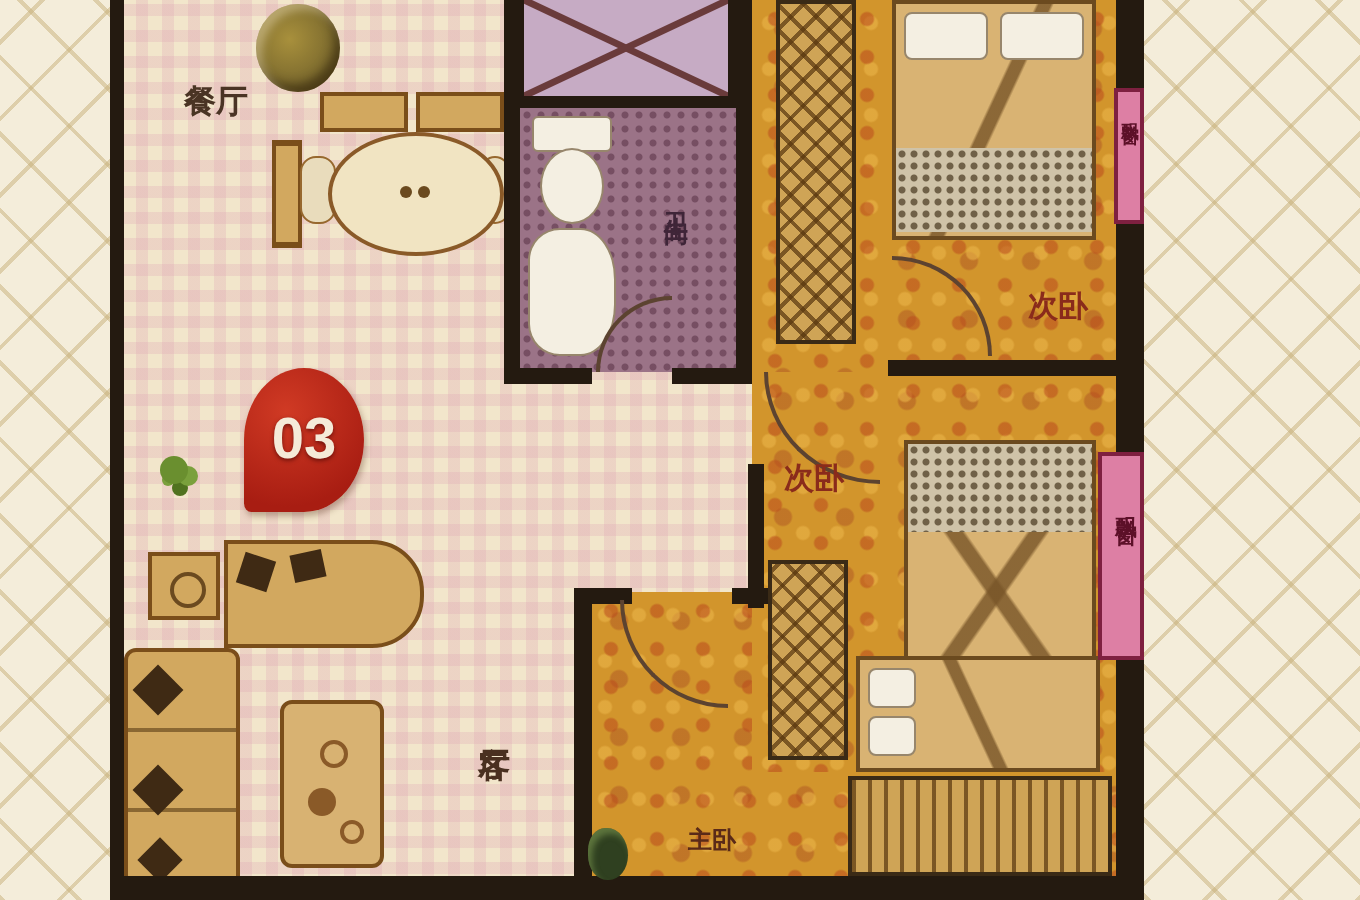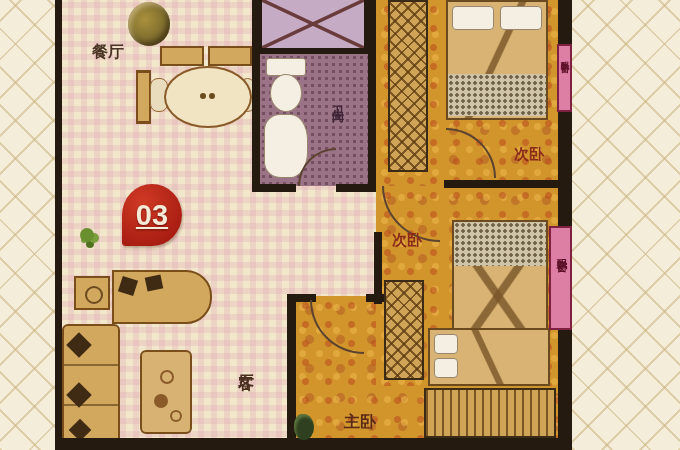--- a/index.html
+++ b/index.html
@@ -54,28 +54,27 @@
     background-color:#cfc3a8;
     background-image:radial-gradient(rgba(95,80,55,.85) 1.5px, transparent 2px);
     background-size:6px 6px;
   }
   .white-fix{background:#f4efe2;border:1px solid #97866c;box-sizing:border-box;z-index:20;}
   .furn{z-index:20;}
   .arc{z-index:35;box-sizing:border-box;background:transparent;}
   .lbl{z-index:50;font-weight:bold;line-height:1;}
   .v{writing-mode:vertical-rl;letter-spacing:2px;}
   #badge{
-    z-index:60;width:60px;height:62px;
+    z-index:60;width:60px;height:72px;
     background:radial-gradient(circle at 35% 30%, #d03a24, #a81d12 75%);
     border-radius:50% 50% 50% 6%;
     display:flex;align-items:center;justify-content:center;
     color:#f5ead8;font-size:29px;font-weight:bold;
     text-shadow:0 1px 2px rgba(60,0,0,.6);
     box-shadow:1px 2px 3px rgba(80,40,20,.35);
-    text-decoration:underline;
   }
   .pillow{background:#3f2a14;z-index:22;}
   .bed-frame{background:#d9b373;border:2px solid #6b4a1f;box-sizing:border-box;z-index:19;}
   .bay{background:#dd7fa4;border:2px solid #7e2040;box-sizing:border-box;z-index:32;}
 </style>
 </head>
 <body>
 
 <div id="canvas">
 
@@ -180,19 +179,19 @@
   <div class="abs arc" style="left:382px;top:186px;width:58px;height:56px;border-left:2px solid #5c4330;border-bottom:2px solid #5c4330;border-radius:0 0 0 100%;"></div>
   <div class="abs arc" style="left:446px;top:128px;width:50px;height:50px;border-top:2px solid #5c4330;border-right:2px solid #5c4330;border-radius:0 100% 0 0;"></div>
   <div class="abs arc" style="left:310px;top:300px;width:54px;height:54px;border-left:2px solid #5c4330;border-bottom:2px solid #5c4330;border-radius:0 0 0 100%;"></div>
   <div class="abs arc" style="left:298px;top:148px;width:38px;height:38px;border-top:2px solid #5c4330;border-left:2px solid #5c4330;border-radius:100% 0 0 0;"></div>
 
   <span class="abs lbl" style="left:92px;top:44px;font-size:16px;color:#4a3424;">餐厅</span>
   <span class="abs lbl v" style="left:332px;top:96px;font-size:12px;color:#3f2538;z-index:50;">卫生间</span>
   <span class="abs lbl" style="left:514px;top:146px;font-size:15px;color:#8a2b1b;">次卧</span>
   <span class="abs lbl" style="left:392px;top:232px;font-size:15px;color:#8a2b1b;">次卧</span>
   <span class="abs lbl v" style="left:238px;top:360px;font-size:16px;color:#4a3020;">客厅</span>
-  <span class="abs lbl" style="left:344px;top:414px;font-size:16px;color:#5a2a18;">主卧</span>
+  <span class="abs lbl" style="left:344px;top:414px;font-size:12px;color:#5a2a18;">主卧</span>
 
   <div id="badge" class="abs" style="left:122px;top:184px;">
     <span>03</span>
   </div>
 
 </div>
 
 </body></html>

